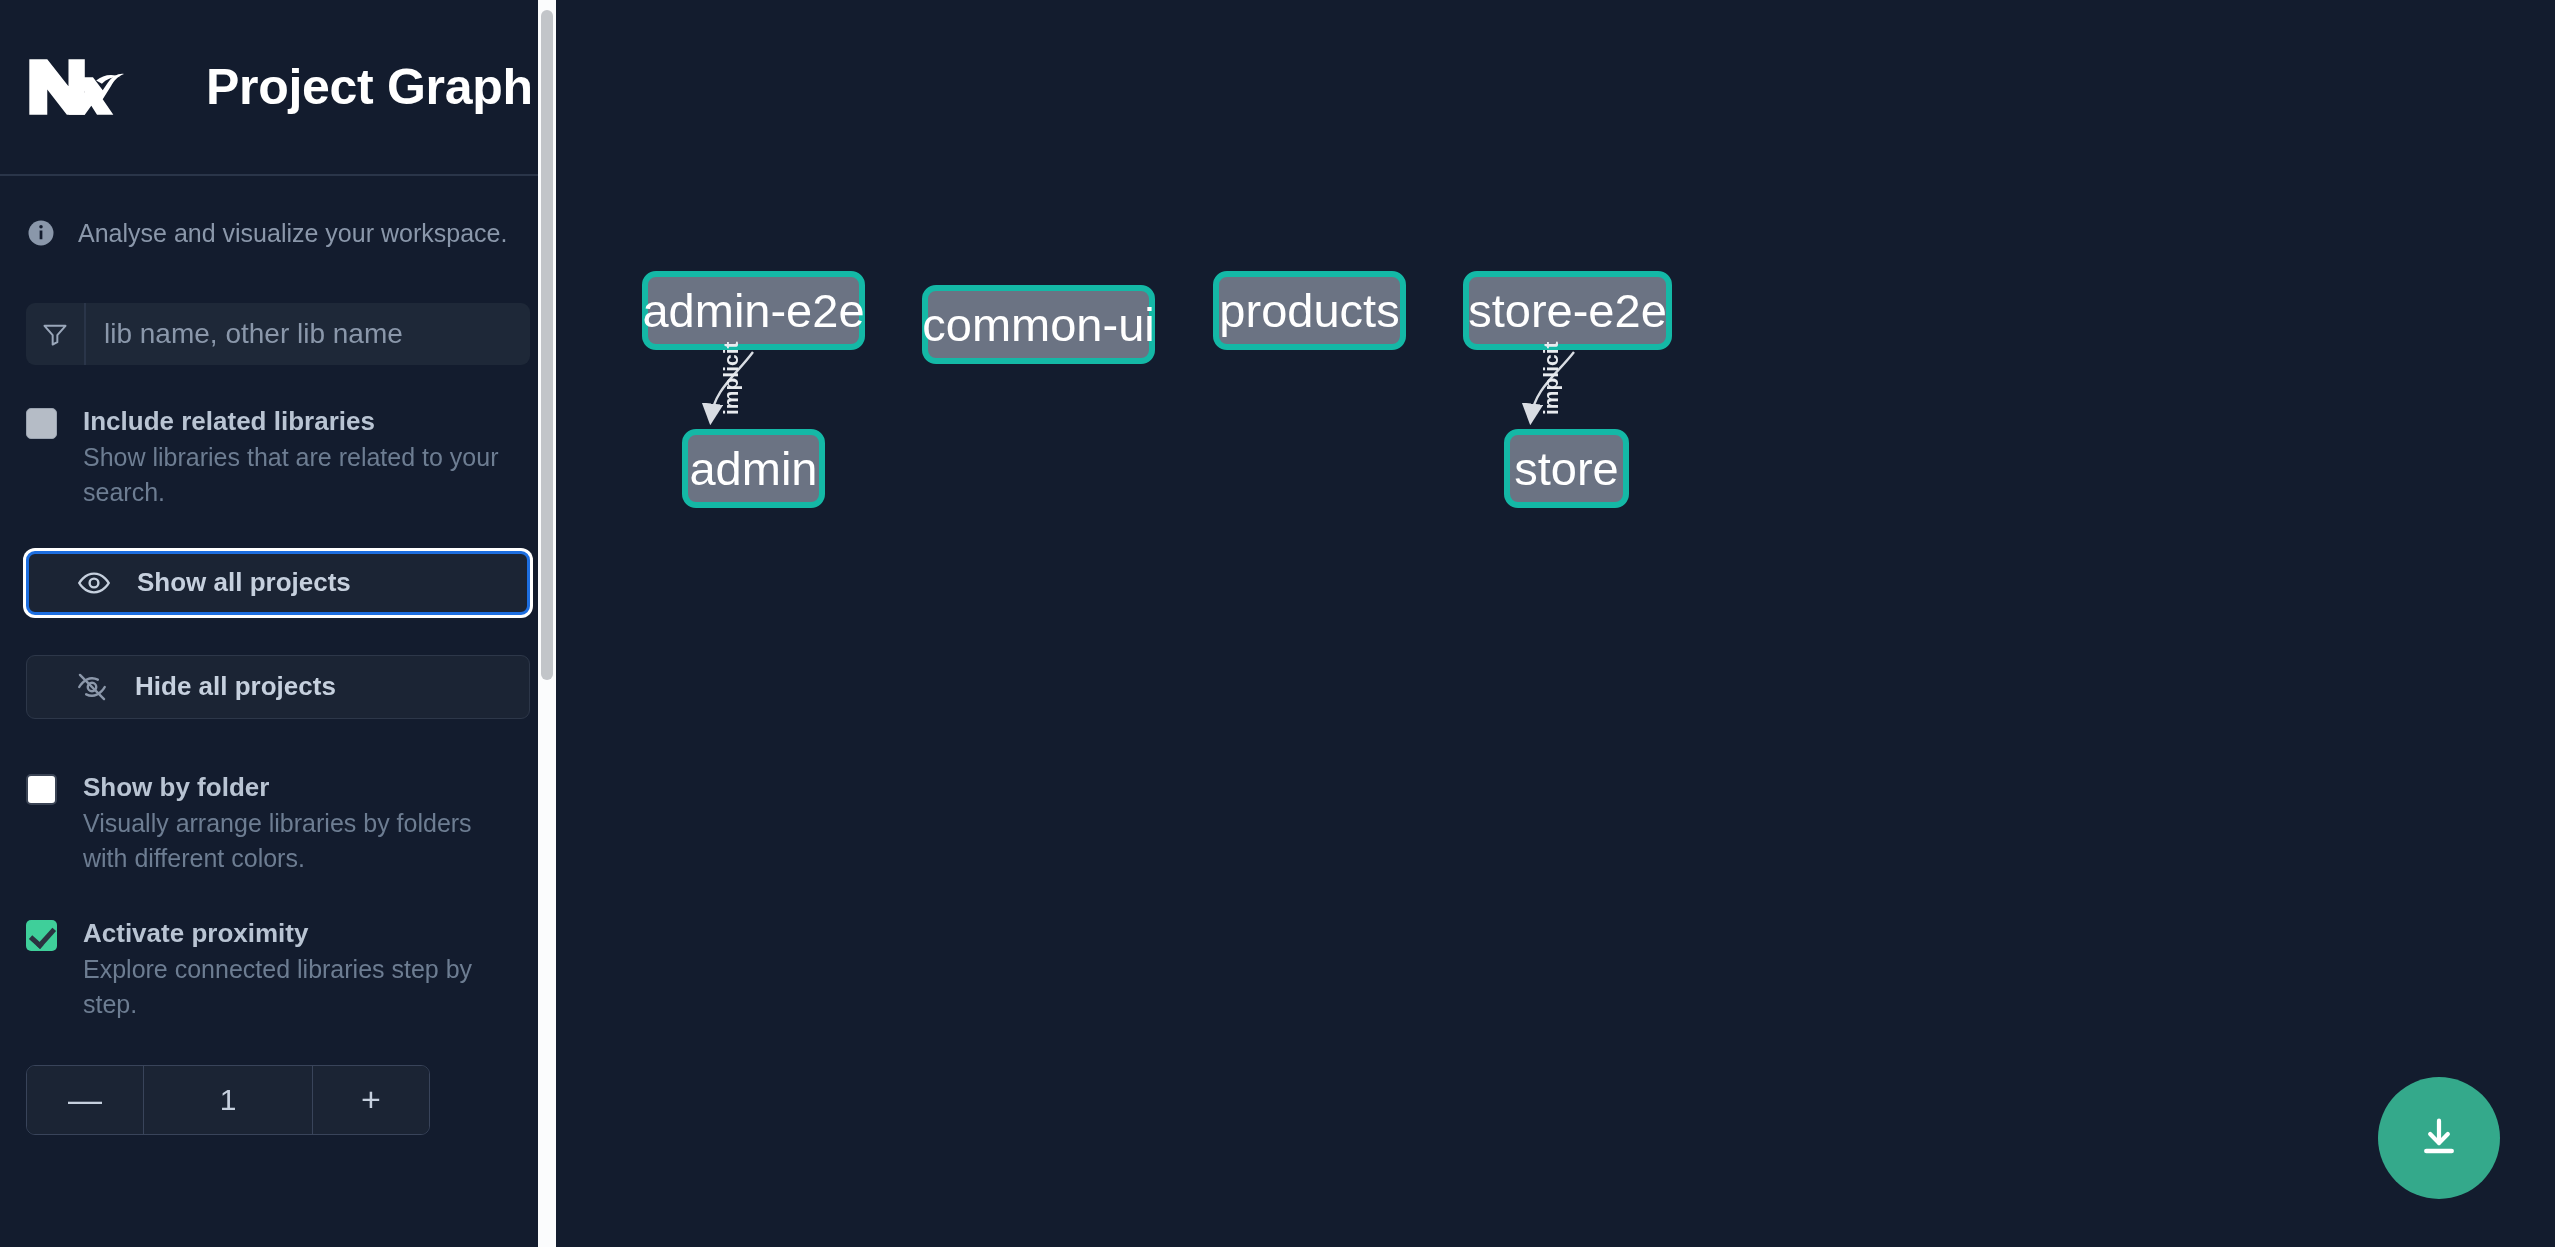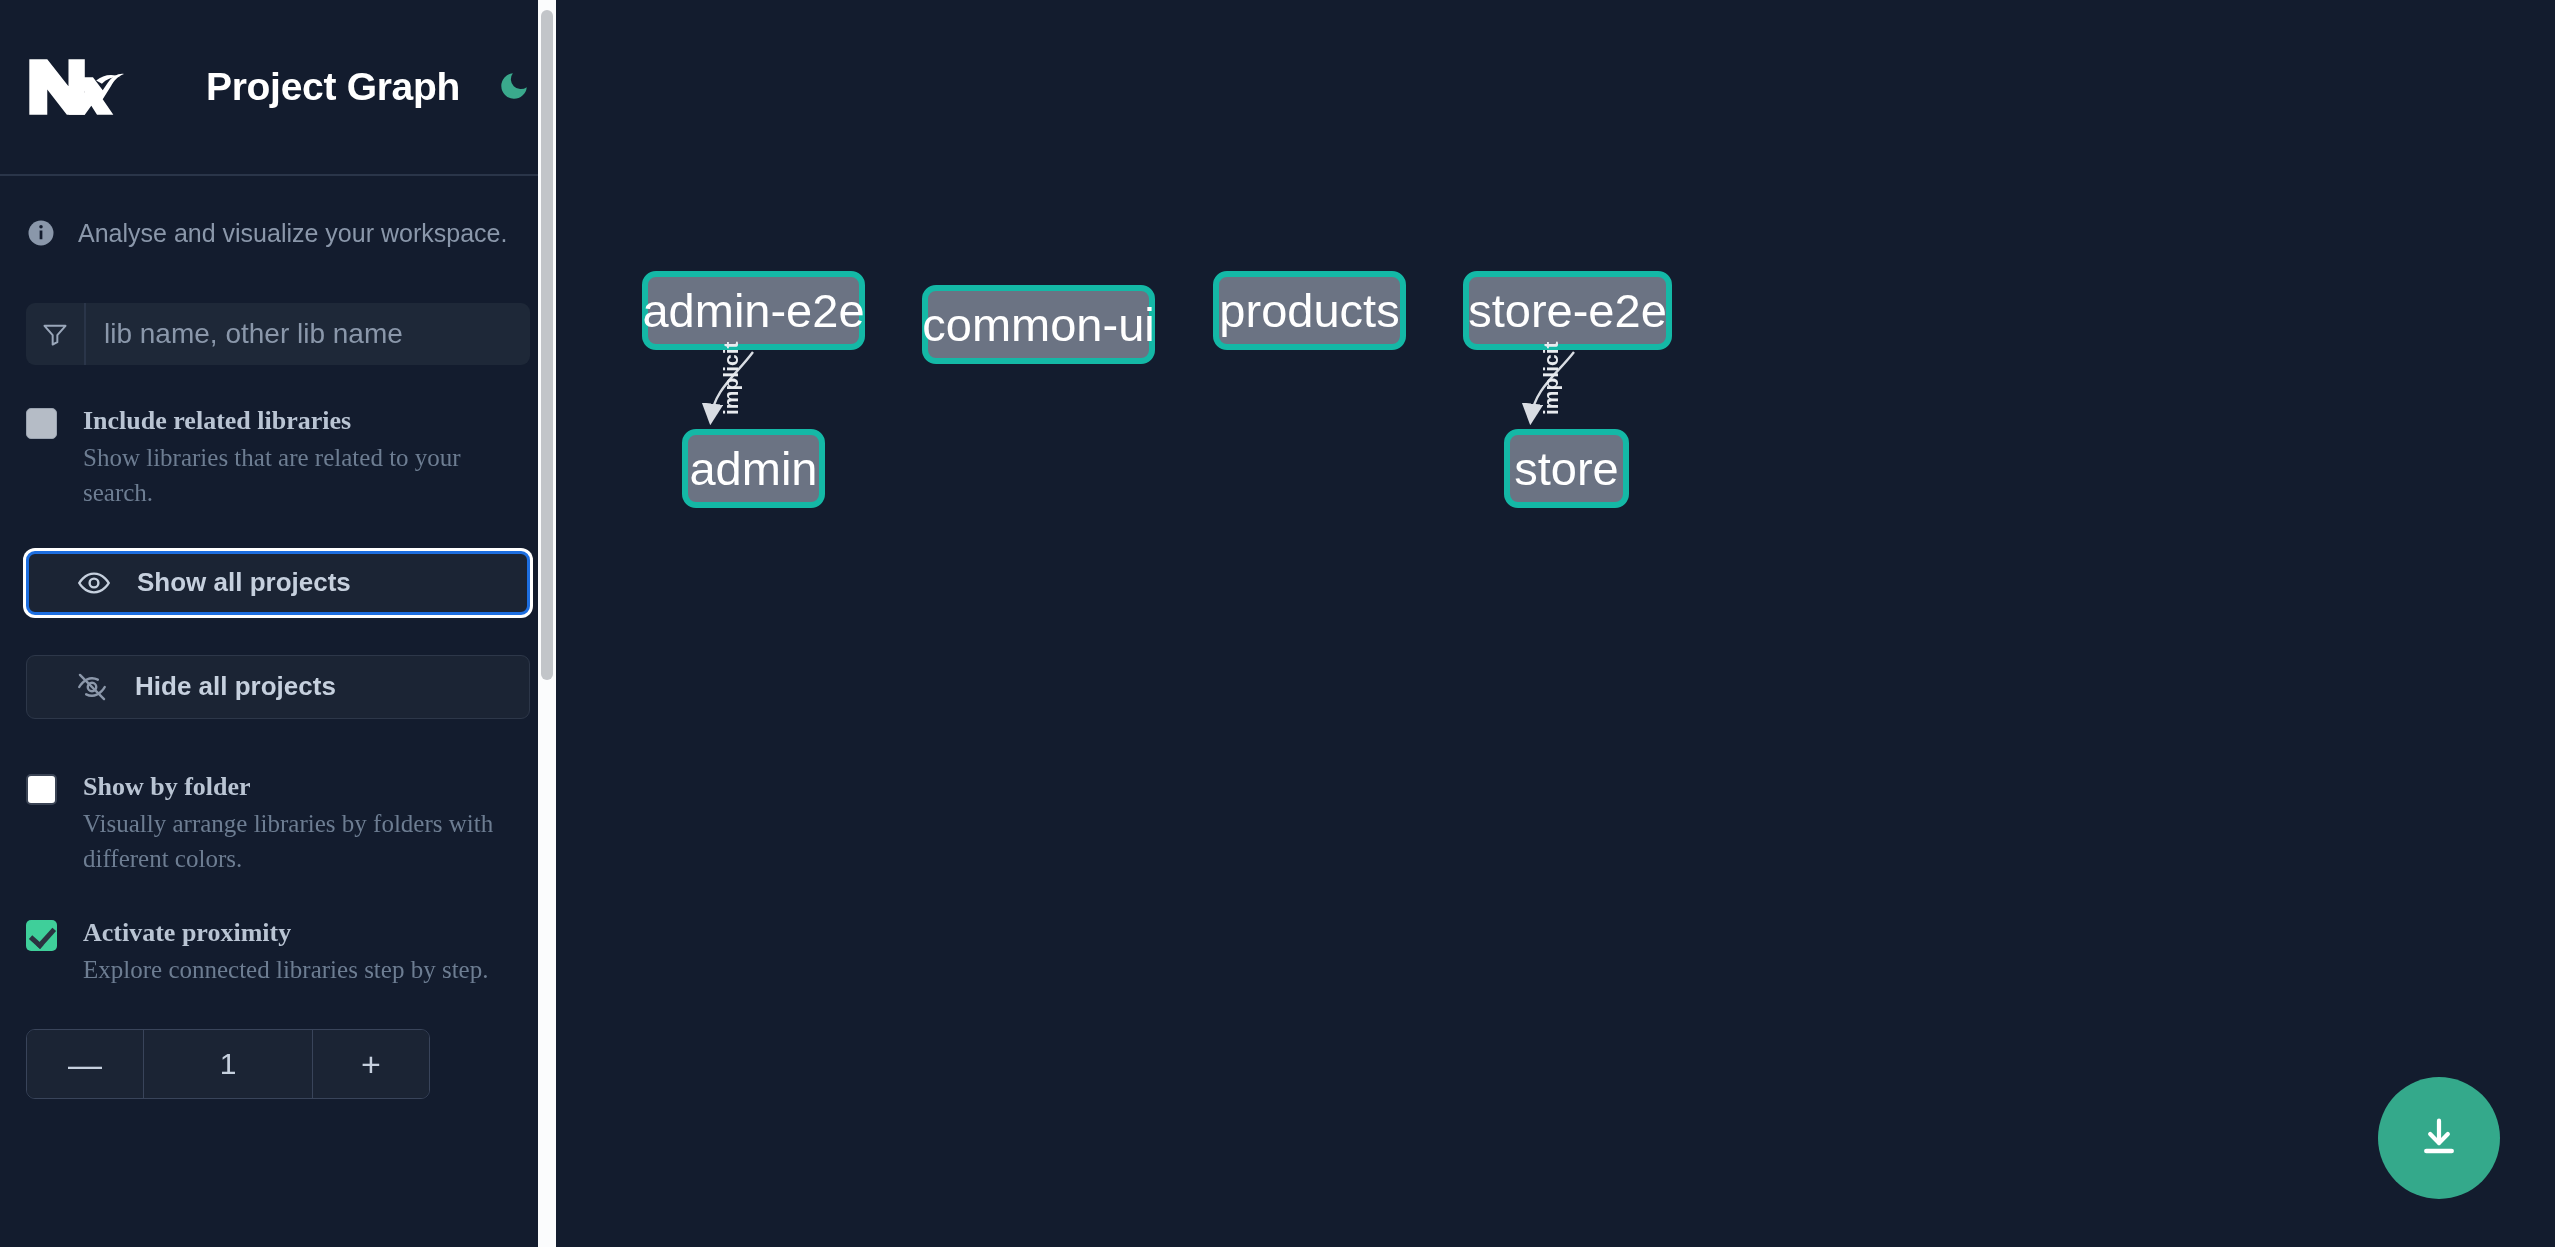--- a/index.html
+++ b/index.html
@@ -19,21 +19,21 @@
     flex: 0 0 556px;
   }
   .sb-header {
     height: 176px;
     display: flex; align-items: center;
     padding-left: 26px;
     border-bottom: 2px solid #2a3549;
   }
   .nx-logo { width: 98px; height: 62px; flex: 0 0 98px; }
   .app-title {
-    font-size: 39px; font-weight: 700; color: #ffffff;
+    font-size: 50px; font-weight: 700; color: #ffffff;
     margin-left: 82px; letter-spacing: -0.3px; white-space: nowrap;
   }
   .moon-btn {
     width: 48px; height: 48px; margin-left: 30px;
     display: flex; align-items: center; justify-content: center;
     background: none; border: none; cursor: pointer;
   }
 
   .sb-note {
     display: flex; align-items: center;
@@ -61,21 +61,21 @@
   }
   .filter-input {
     flex: 1 1 auto;
     background: transparent; border: none; outline: none;
     color: #c4cedd; font-size: 28px;
     font-family: "Liberation Sans", sans-serif;
     padding-left: 18px;
   }
   .filter-input::placeholder { color: #8a97aa; }
 
-  .opt-row { display: flex; margin-top: 38px; font-family: Liberation Serif, serif; }
+  .opt-row { display: flex; margin-top: 38px; }
   .cb {
     width: 31px; height: 31px; flex: 0 0 31px;
     border-radius: 5px; margin-top: 5px;
     position: relative; cursor: pointer;
   }
   .cb.disabled { background: #b5bcc6; border: 1px solid #9aa3b0; }
   .cb.unchecked { background: #ffffff; border: 2px solid #3b4455; }
   .cb.checked { background: #3fcf9a; border: none; }
   .cb.checked::after {
     content: ""; position: absolute;

